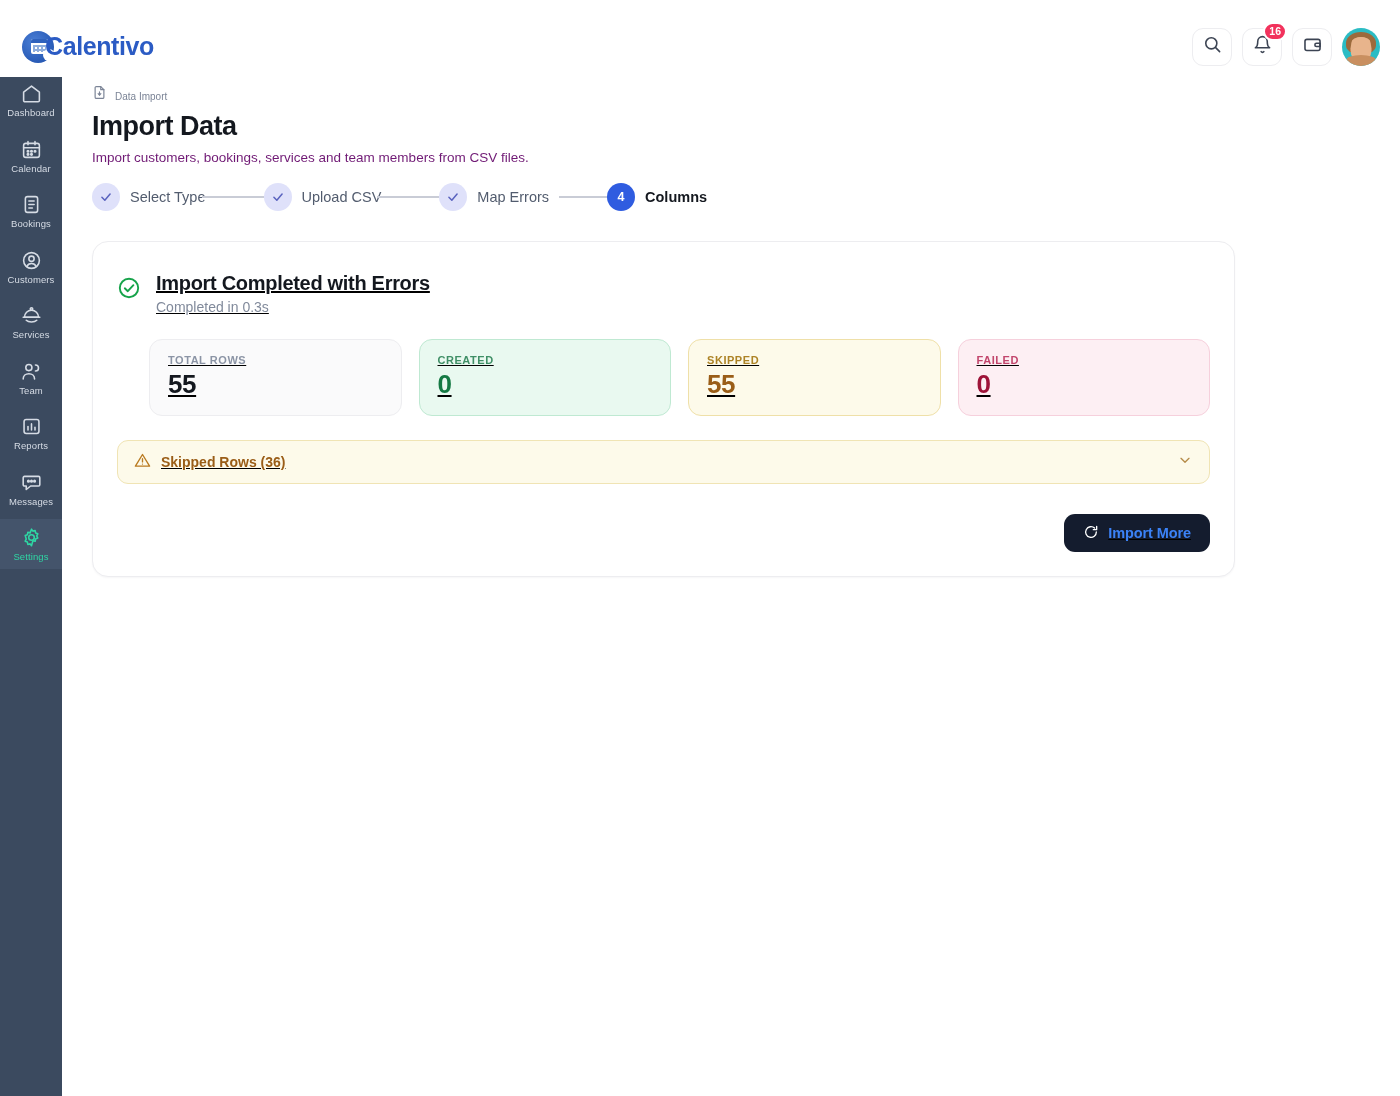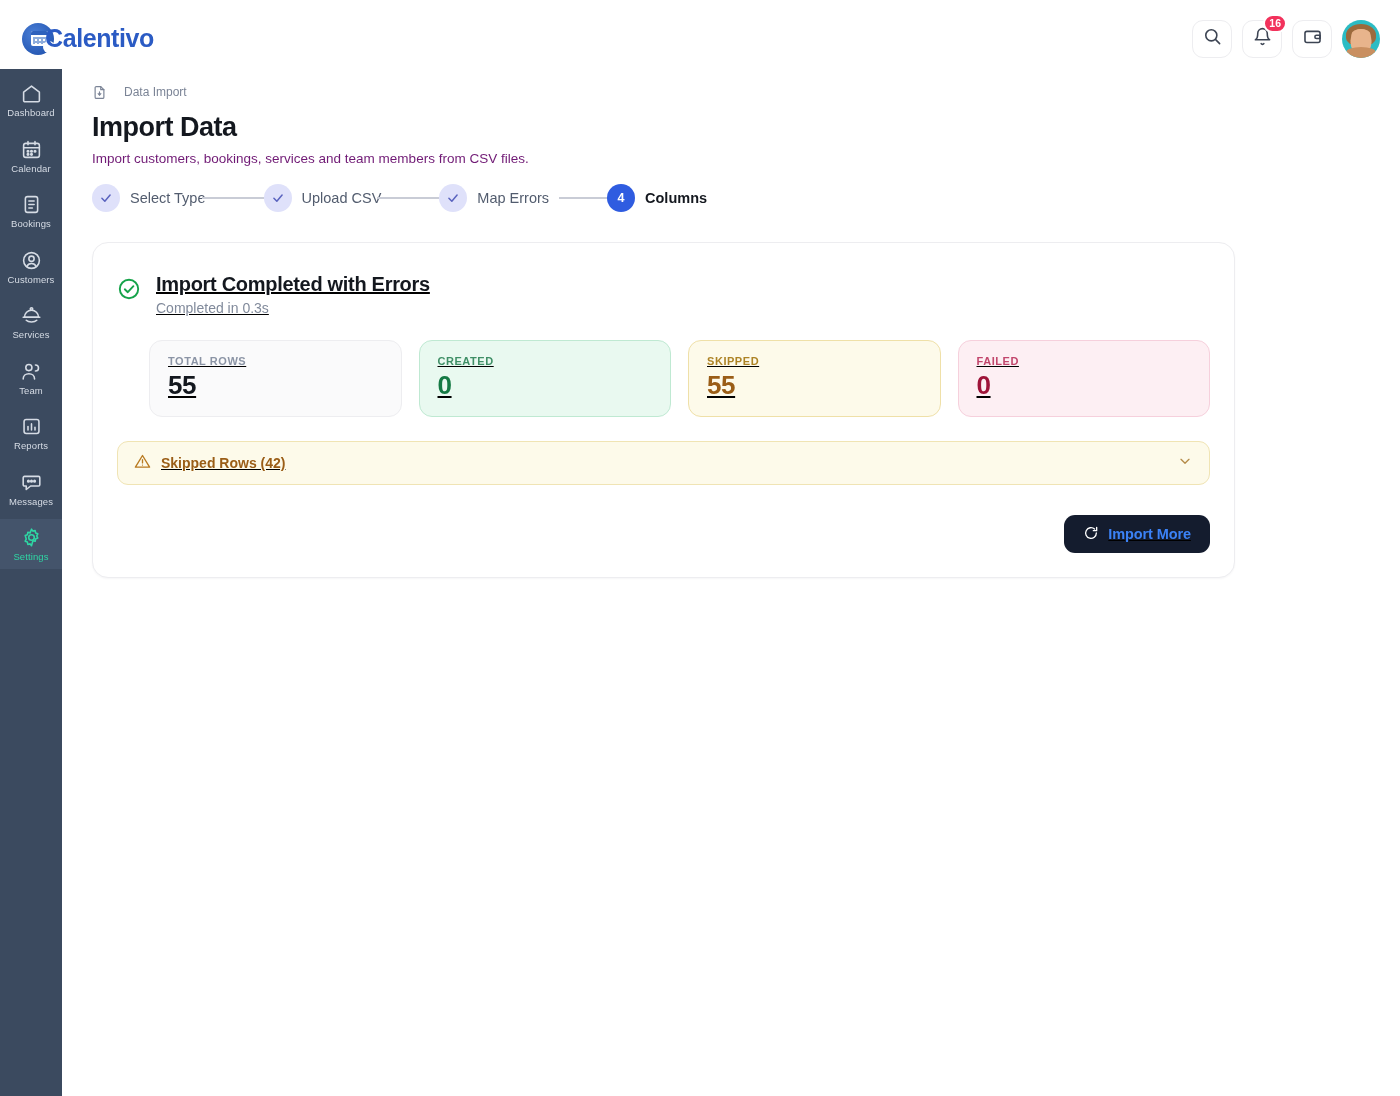--- a/index.html
+++ b/index.html
@@ -8,21 +8,21 @@
     width: 1400px;
     height: 1096px;
     background: #ffffff;
     font-family: "Liberation Sans", sans-serif;
     overflow: hidden;
   }
 
   
   .topbar {
     position: absolute;
-    top: 8px; left: 0;
+    top: 16px; left: 0;
     width: 1400px;
     height: 61px;
     background: #ffffff;
     display: flex;
     align-items: center;
     z-index: 20;
   }
   .logo-wrap {
     display: flex;
     align-items: center;
@@ -187,24 +187,24 @@
   .main {
     position: absolute;
     top: 61px; left: 62px;
     width: 1338px;
     height: 1035px;
     background: #ffffff;
     padding: 24px 30px 0 30px;
   }
   .breadcrumb {
     display: flex;
-    align-items: flex-start;
-    gap: 17px;
+    align-items: flex-end;
+    gap: 8px;
     color: #7b8496;
-    font-size: 12px;
+    font-size: 10px;
     margin-bottom: 9px;
   }
   .page-title {
     font-size: 27px;
     font-weight: 700;
     color: #14181f;
     letter-spacing: -0.5px;
     margin-bottom: 8px;
   }
   .page-sub {
@@ -588,21 +588,21 @@
     </div>
 
     <div class="accordion">
       <span>
         <svg width="17" height="17" viewBox="0 0 24 24" fill="none" stroke="#b97a20" stroke-width="1.9" stroke-linecap="round" stroke-linejoin="round">
           <path d="M12 3.5 22 20H2z"></path>
             <line x1="12" y1="9.5" x2="12" y2="14"></line>
             <circle cx="12" cy="17" r=".9" fill="#b97a20" stroke="none"></circle>
         </svg>
       </span>
-      <span class="accordion-label">Skipped Rows (42)</span>
+      <span class="accordion-label">Skipped Rows (36)</span>
       <span class="accordion-chev">
         <svg width="16" height="16" viewBox="0 0 24 24" fill="none" stroke="#b58b49" stroke-width="2" stroke-linecap="round" stroke-linejoin="round">
             <path d="M6 9.5 12 15.5 18 9.5"></path>
           </svg>
       </span>
     </div>
 
     <div class="card-footer">
       <button class="btn-dark">
         <span>

